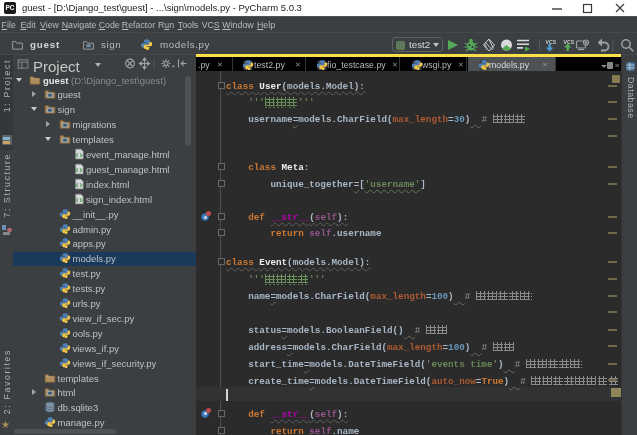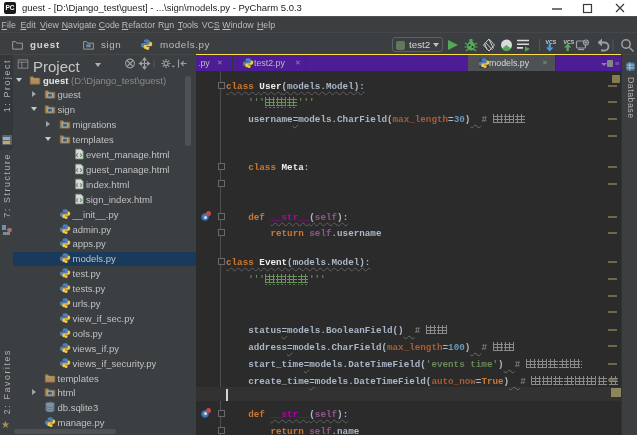--- a/index.html
+++ b/index.html
@@ -23,21 +23,21 @@
 #phead{position:absolute;left:0;top:0;width:183px;height:17px;color:#c6c6c6;font-size:15px}
 #tree{position:absolute;left:0;top:18px;width:183px;height:363px;font-size:9.5px;color:#bfc1c3;overflow:hidden}
 .trow{position:absolute;white-space:pre;height:15px;line-height:15px}
 .tsel{position:absolute;left:0;width:183px;height:14px;background:#1a3a5c}
 .arr-c{position:absolute;width:0;height:0;border-left:4px solid #a0a3a6;border-top:3.5px solid transparent;border-bottom:3.5px solid transparent}
 .arr-e{position:absolute;width:0;height:0;border-top:4px solid #c7cacc;border-left:3.5px solid transparent;border-right:3.5px solid transparent}
 .ticon{position:absolute;width:12px;height:12px}
 .bold{font-weight:bold;color:#e6e6e6}
 .dim{color:#8a8a8a}
 
-#tabbar{left:196px;top:54px;width:425px;height:17px;background:#4c1d95;border-top:1px solid #fde047;font-size:8.8px;color:#bbbbbb}
+#tabbar{left:196px;top:54px;width:425px;height:17px;background:#000000;border-top:3px solid #fde047;font-size:8.8px;color:#bbbbbb}
 .tab{position:absolute;top:0;height:17px;border-right:1px solid #323537}
 .tab .x{color:#8a8d90;font-size:7px}
 .tabact{background:#4e5254;color:#d8d8d8}
 
 #edbg{left:196px;top:71px;width:425px;height:364px;background:#2b2b2b}
 #gutter{left:196px;top:71px;width:30px;height:364px;background:#2b2b2b}
 #gline{left:220px;top:71px;width:1px;height:364px;background:#4c4e50}
 #editor{left:196px;top:71px;width:425px;height:364px;overflow:hidden}
 .ln{position:absolute;left:30px;white-space:pre;height:16px;line-height:16px;font-family:"Liberation Mono",monospace;font-size:9.25px;font-weight:bold;color:#a9b7c6}
 .k{color:#cc7832}
@@ -311,44 +311,60 @@
         <span class="abs" style="left:2px;top:3px">.py</span>
         <span class="x abs" style="left:21px;top:4px">✕</span>
       </div>
       <div class="tab" style="left:38px;width:72px">
         <svg class="abs" style="left:8px;top:2px" width="12" height="12">
           <use href="#py"></use>
         </svg>
         <span class="abs" style="left:20px;top:3px">test2.py</span>
         <span class="x abs" style="left:61px;top:4px">✕</span>
       </div>
+      <div class="tab" style="left:111px;width:93px">
+        <svg class="abs" style="left:9px;top:2px" width="12" height="12">
+          <use href="#py"></use>
+        </svg>
+        <span class="abs" style="left:20px;top:3px">fio_testcase.py</span>
+        <span class="x abs" style="left:85px;top:4px">✕</span>
+      </div>
+      <div class="tab" style="left:205px;width:66px">
+        <svg class="abs" style="left:10px;top:2px" width="12" height="12">
+          <use href="#py"></use>
+        </svg>
+        <span class="abs" style="left:21px;top:3px">wsgi.py</span>
+        <span class="x abs" style="left:57px;top:4px">✕</span>
+      </div>
       <div class="tab tabact" style="left:272px;width:88px">
         <svg class="abs" style="left:10px;top:2px" width="12" height="12">
           <use href="#py"></use>
         </svg>
         <span class="abs" style="left:21px;top:3px">models.py</span>
         <span class="x abs" style="left:74px;top:4px">✕</span>
       </div>
       <div class="abs" style="left:405px;top:8px;width:0;height:0;border-top:3.5px solid #84888b;border-left:3px solid transparent;border-right:3px solid transparent"></div>
       <div class="abs" style="left:411px;top:5px;width:6px;height:7px;background:#84888b;border-radius:1px"></div>
       <span class="abs" style="left:419px;top:3.5px;color:#84888b;font-size:7.5px">≡</span>
     </div>
 <div id="edbg" class="abs"></div>
     <div id="gutter" class="abs"></div>
     <div id="gline" class="abs"></div>
 <div class="cline abs"></div>
 <div id="editor" class="abs">
       <div class="ln" style="top:7.5px"><span class="uw"><span class="k">class</span> <span class="cn">User</span>(models.Model):</span></div>
       <div class="ln" style="top:24.3px">    <span class="s">'''</span><i class="h hg" style="width:33px"></i><span class="s">'''</span></div>
       <div class="ln" style="top:41.1px">    username<span class="w">=</span>models.CharField(<span class="a">max_length</span>=<span class="n">30</span>)<span class="w">  </span><span class="m"># </span><i class="h hc" style="width:33px"></i></div>
       <div class="ln" style="top:89.0px">    <span class="k">class</span> <span class="cn">Meta</span>:</div>
+      <div class="ln" style="top:106.0px">        unique_together<span class="w">=</span>[<span class="sw"><span class="s">'username'</span></span>]</div>
       <div class="ln" style="top:139.0px">    <span class="k">def</span> <span class="uw"><span class="d">__str__</span>(<span class="p">self</span>):</span></div>
       <div class="ln" style="top:155.0px">        <span class="k">return</span> <span class="p">self</span>.username</div>
       <div class="ln" style="top:184.0px"><span class="uw"><span class="k">class</span> <span class="cn">Event</span>(models.Model):</span></div>
       <div class="ln" style="top:201.0px">    <span class="s">'''</span><i class="h hg" style="width:44px"></i><span class="s">'''</span></div>
+      <div class="ln" style="top:217.5px">    name<span class="w">=</span>models.CharField(<span class="a">max_length</span>=<span class="n">100</span>)<span class="w">  </span><span class="m"># </span><i class="h hc" style="width:56px"></i></div>
       <div class="ln" style="top:251.5px">    status<span class="w">=</span>models.BooleanField()<span class="w">  </span><span class="m"># </span><i class="h hc" style="width:22px"></i></div>
       <div class="ln" style="top:268.5px">    address<span class="w">=</span>models.CharField(<span class="a">max_length</span>=<span class="n">100</span>)<span class="w">  </span><span class="m"># </span><i class="h hc" style="width:22px"></i></div>
       <div class="ln" style="top:302.5px">    create_time<span class="w">=</span>models.DateTimeField(<span class="a">auto_now</span>=<span class="k">True</span>)<span class="w">  </span><span class="m"># </span><i class="h hc" style="width:89px"></i></div>
       <div class="ln" style="top:285.5px">    start_time<span class="w">=</span>models.DateTimeField(<span class="s">'events time'</span>)<span class="w">  </span><span class="m"># </span><i class="h hc" style="width:56px"></i></div>
       <div class="ln" style="top:336.0px">    <span class="k">def</span> <span class="uw"><span class="d">__str__</span>(<span class="p">self</span>):</span></div>
       <div class="ln" style="top:352.5px">        <span class="k">return</span> <span class="p">self</span>.name</div>
     </div>
 <div class="caret abs"></div>
 <div class="fold abs" style="left:217.5px;top:81.5px"></div>
     <div class="fold abs" style="left:217.5px;top:163.0px"></div>

